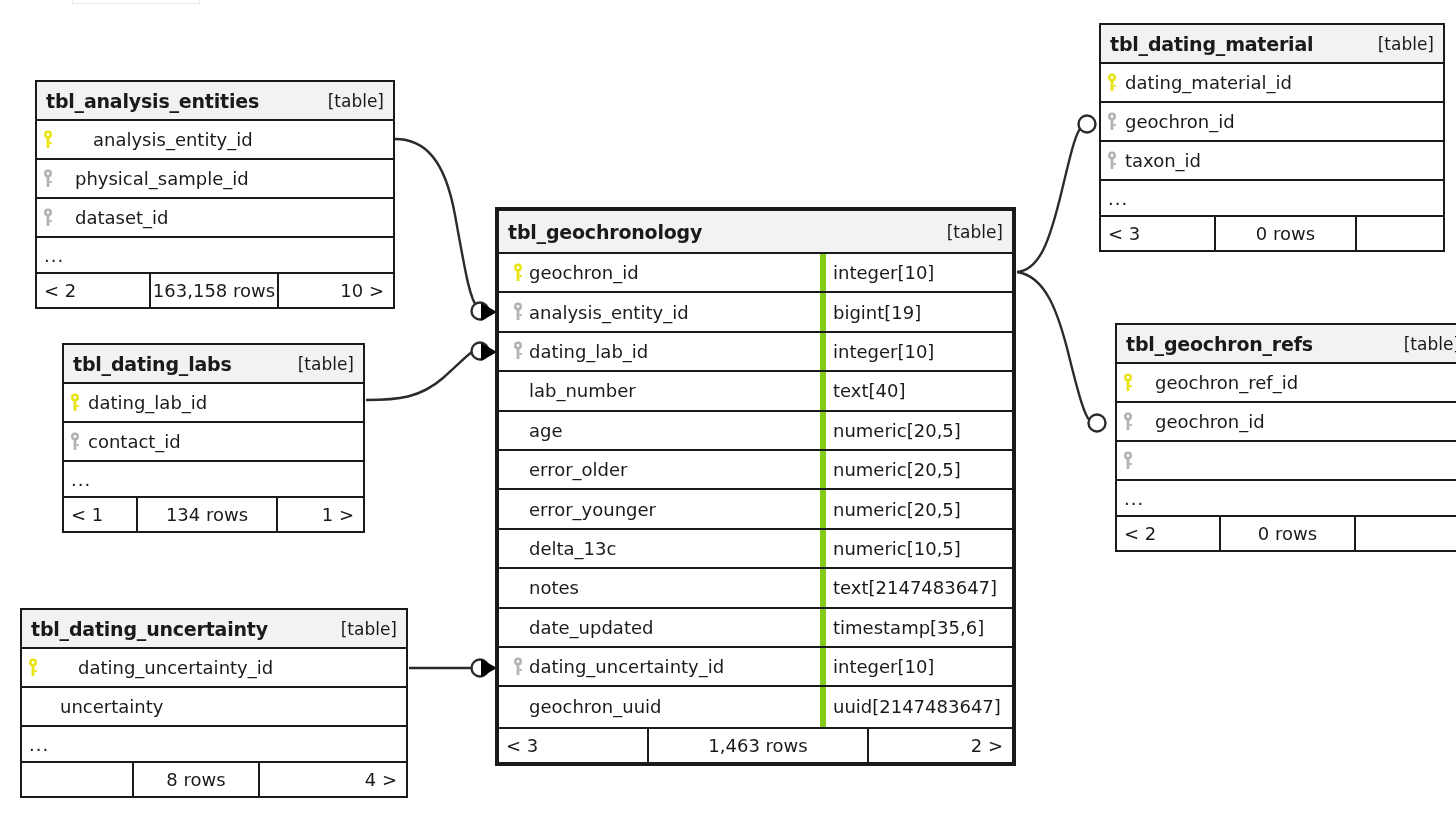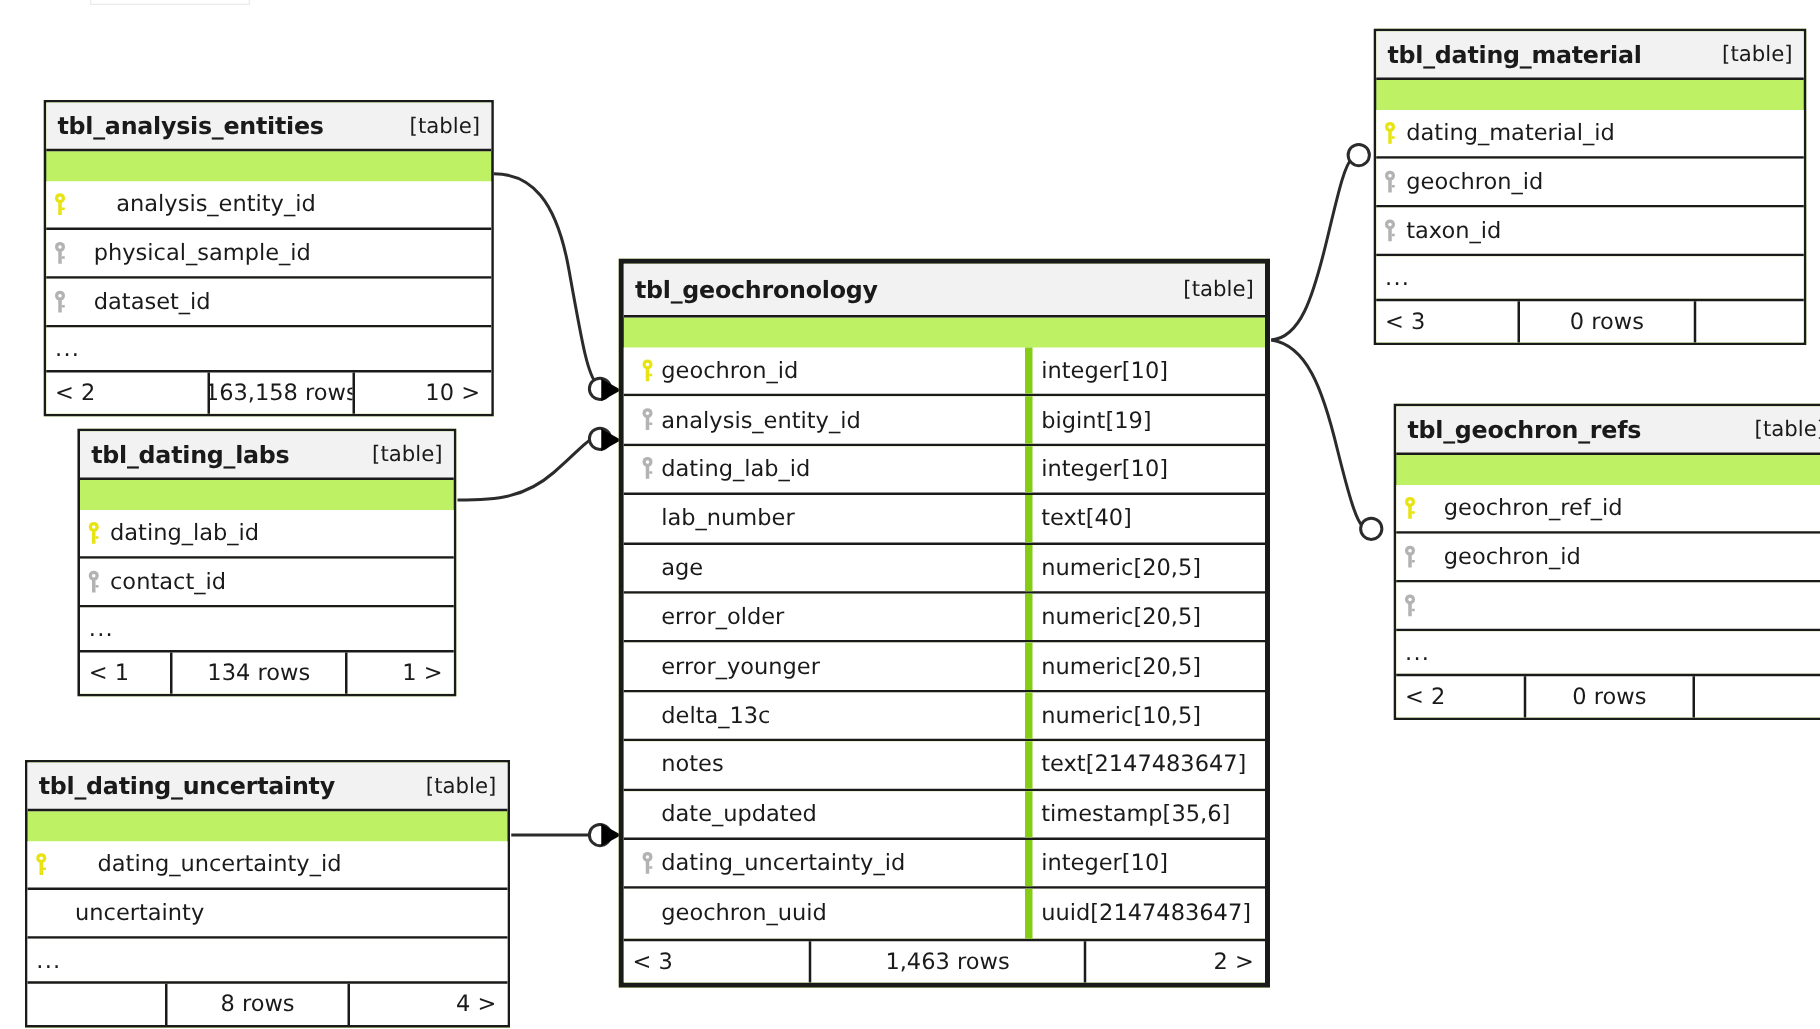--- a/index.html
+++ b/index.html
@@ -24,21 +24,21 @@
     position: absolute;
     left: 0; top: 0;
     width: 1456px; height: 823px;
     z-index: 1;
     pointer-events: none;
   }
   
   .entity {
     position: absolute;
     z-index: 2;
-    background: #bef264;
+    background: #f9a8d4;
     border: 2px solid #1a1a1a;
     box-sizing: border-box;
   }
   .entity.focus {
     border-width: 4px;
   }
   .ent-header {
     background: #f2f2f2;
     border-bottom: 2px solid #1a1a1a;
     display: flex;
@@ -56,21 +56,20 @@
   }
   .ent-kind {
     font-size: 17px;
     font-weight: normal;
     color: #1a1a1a;
     padding-left: 14px;
     white-space: nowrap;
   }
   .ent-rows {
     display: block;
-    margin-top: 24px;
   }
   .row {
     display: flex;
     align-items: stretch;
     border-bottom: 2px solid #1a1a1a;
     height: 39px;
     box-sizing: border-box;
     background: #ffffff;
   }
   .row:last-child { border-bottom: none; }
@@ -143,29 +142,29 @@
   #ent-geochronology     { left: 495px; top: 207px; width: 521px; }
   #ent-dating_material   { left: 1099px;top: 23px;  width: 346px; }
   #ent-geochron_refs     { left: 1115px;top: 323px; width: 356px; }
 
   #ent-geochronology .col-type { width: 192px; }
   #ent-geochronology .ent-header { height: 43px; }
   #ent-geochronology .row { height: 39.4px; }
 
   
   #ent-analysis_entities .foot-left  { width: 112px; }
-  #ent-analysis_entities .foot-mid   { width: 118px; margin-left: 17px; }
+  #ent-analysis_entities .foot-mid   { width: 130px; }
   #ent-analysis_entities .foot-right { flex: 1; }
 
   #ent-dating_labs .foot-left  { width: 72px; }
   #ent-dating_labs .foot-mid   { width: 142px; }
   #ent-dating_labs .foot-right { flex: 1; }
 
   #ent-dating_uncertainty .foot-left  { width: 110px; }
-  #ent-dating_uncertainty .foot-mid   { width: 148px; }
+  #ent-dating_uncertainty .foot-mid   { width: 128px; }
   #ent-dating_uncertainty .foot-right { flex: 1; }
 
   #ent-geochronology .foot-left  { width: 148px; }
   #ent-geochronology .foot-mid   { width: 222px; text-align: right; }
   #ent-geochronology .foot-right { flex: 1; }
 
   #ent-dating_material .foot-left  { width: 113px; }
   #ent-dating_material .foot-mid   { width: 143px; }
   #ent-dating_material .foot-right { flex: 1; }
 

